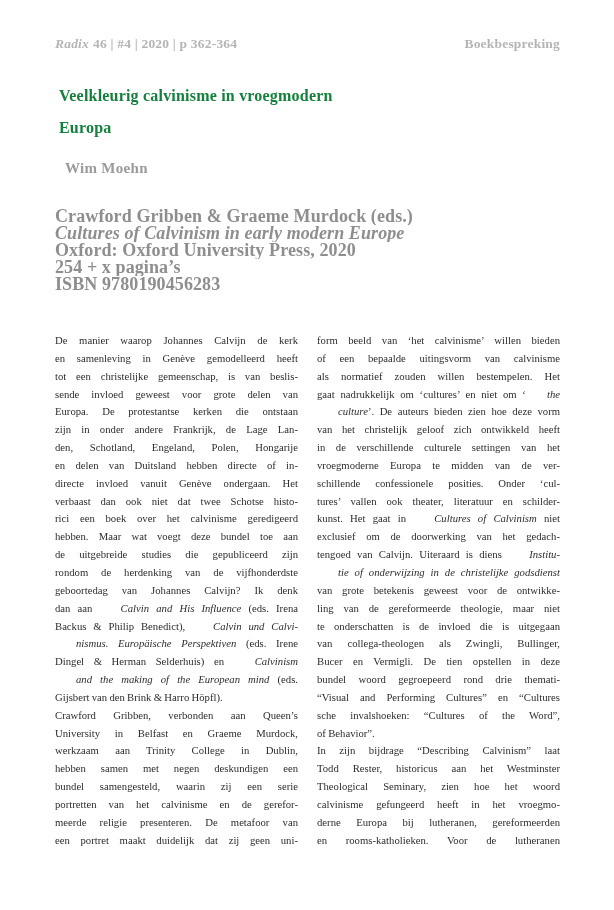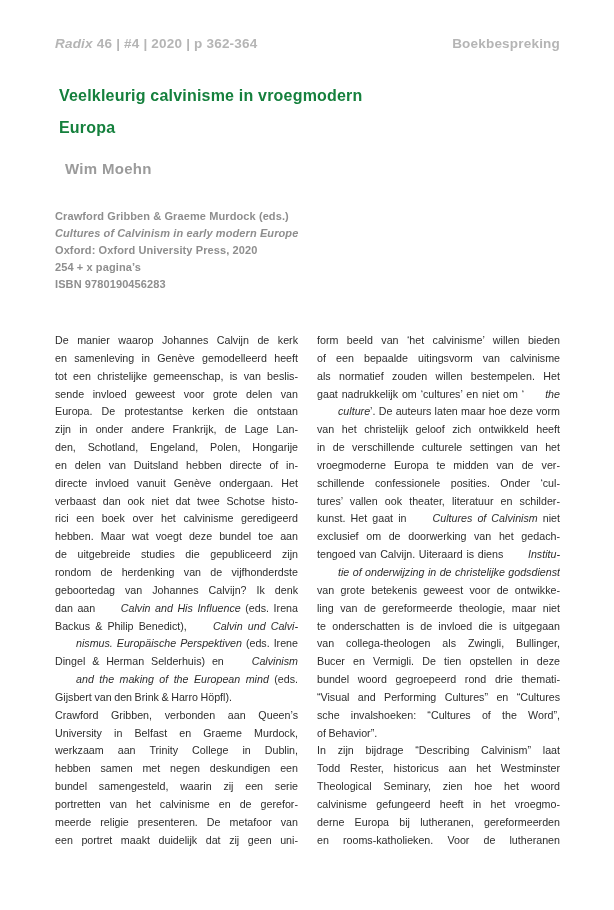--- a/index.html
+++ b/index.html
@@ -1,20 +1,20 @@
 <!DOCTYPE html>
 <html><head>
 <meta charset="utf-8">
 <style>
   html,body{margin:0;padding:0;background:#ffffff;}
   .page{
     position:relative;
     width:560px;height:910px;
     background:#ffffff;
-    font-family:Liberation Sans, sans-serif;
+    font-family:Liberation Serif, serif;
     overflow:hidden;
   }
   
   .pagehead{
     position:absolute;left:55px;top:36px;width:505px;
     display:flex;justify-content:space-between;align-items:baseline;
     font-size:13.5px;font-weight:bold;color:#b5b5b5;letter-spacing:.2px;
   }
   .pagehead .journal{font-style:italic;}
   .pagehead .ref{margin-left:4px;}
@@ -25,21 +25,21 @@
     letter-spacing:.2px;
   }
   
   .author{
     position:absolute;left:55px;top:160px;
     font-size:15px;font-weight:bold;color:#9b9b9b;letter-spacing:.3px;margin-left:10px;
   }
   
   .bookinfo{
     position:absolute;left:55px;top:208px;width:400px;
-    font-size:11px;line-height:17px;font-weight:bold;color:#8e8e8e;
+    font-size:18px;line-height:17px;font-weight:bold;color:#8e8e8e;
     letter-spacing:.1px;
   }
   .bline{height:17px;overflow:hidden;white-space:nowrap;}
   .bline i{font-style:italic;}
   
   .columns{
     position:absolute;left:55px;top:332px;width:505px;
     display:flex;gap:19px;
   }
   .col{
@@ -111,21 +111,21 @@
         <div class="tline"><span>bundel samengesteld, waarin zij een serie</span></div>
         <div class="tline"><span>portretten van het calvinisme en de gerefor-</span></div>
         <div class="tline"><span>meerde religie presenteren. De metafoor van</span></div>
         <div class="tline"><span>een portret maakt duidelijk dat zij geen uni-</span></div>
       </div>
     <div class="col">
         <div class="tline"><span>form beeld van ‘het calvinisme’ willen bieden</span></div>
         <div class="tline"><span>of een bepaalde uitingsvorm van calvinisme</span></div>
         <div class="tline"><span>als normatief zouden willen bestempelen. Het</span></div>
         <div class="tline"><span>gaat nadrukkelijk om ‘cultures’ en niet om ‘</span><i>the</i></div>
-        <div class="tline"><i>culture</i><span>’. De auteurs laten maar hoe deze vorm</span></div>
+        <div class="tline"><i>culture</i><span>’. De auteurs bieden zien hoe deze vorm</span></div>
         <div class="tline"><span>van het christelijk geloof zich ontwikkeld heeft</span></div>
         <div class="tline"><span>in de verschillende culturele settingen van het</span></div>
         <div class="tline"><span>vroegmoderne Europa te midden van de ver-</span></div>
         <div class="tline"><span>schillende confessionele posities. Onder ‘cul-</span></div>
         <div class="tline"><span>tures’ vallen ook theater, literatuur en schilder-</span></div>
         <div class="tline"><span>kunst. Het gaat in </span><i>Cultures of Calvinism</i><span> niet</span></div>
         <div class="tline"><span>exclusief om de doorwerking van het gedach-</span></div>
         <div class="tline"><span>tengoed van Calvijn. Uiteraard is diens </span><i>Institu-</i></div>
         <div class="tline"><i>tie of onderwijzing in de christelijke godsdienst</i></div>
         <div class="tline"><span>van grote betekenis geweest voor de ontwikke-</span></div>

